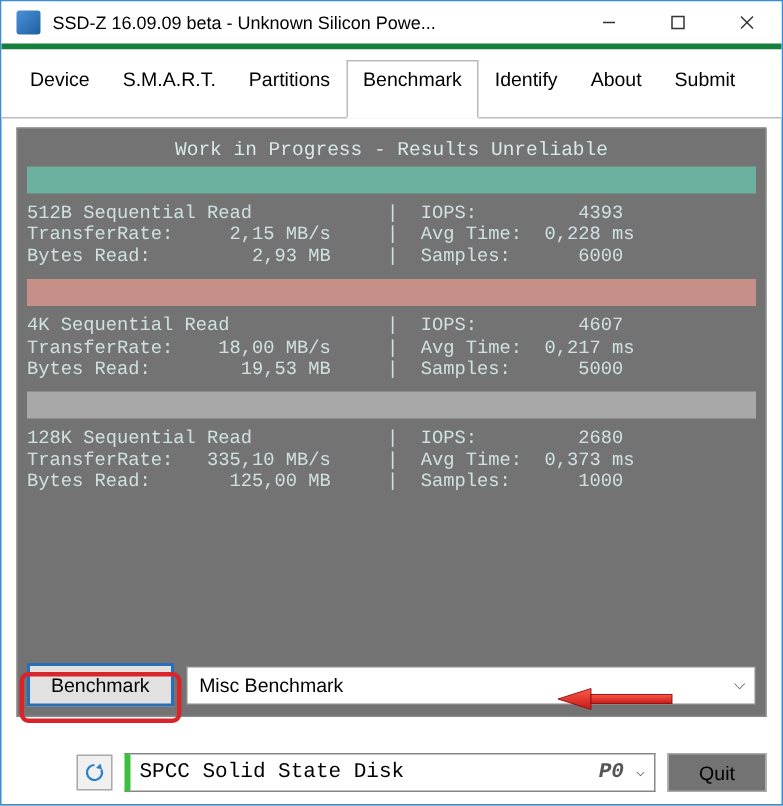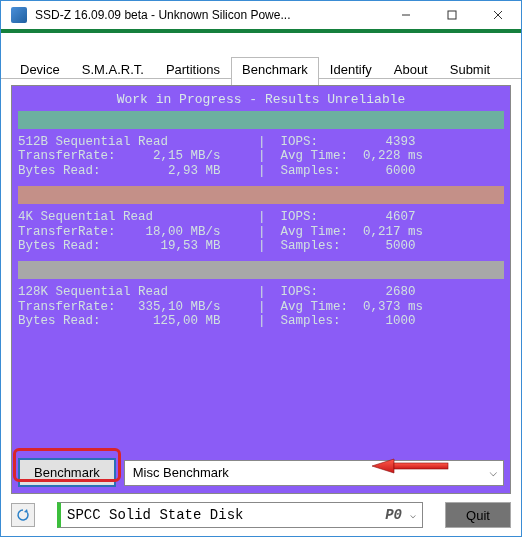--- a/index.html
+++ b/index.html
@@ -4,37 +4,37 @@
 <style>
 * { box-sizing: border-box; margin: 0; padding: 0; }
 body { font-family: Tahoma, sans-serif; font-size: 12px; background: #fff; width: 522px; height: 537px; overflow: hidden; }
 .window { width: 522px; height: 537px; border: 1px solid #3a8cd4; display: flex; flex-direction: column; }
 .titlebar { background: #fff; height: 32px; display: flex; align-items: center; border-bottom: 4px solid #15803d; }
 .titleicon { width: 16px; height: 16px; margin: 0 8px 0 10px; background: linear-gradient(135deg,#4a90d9,#2060a0); border-radius: 2px; }
 .title { flex: 1; font-size: 12px; color: #000; white-space: nowrap; overflow: hidden; text-overflow: ellipsis; }
 .winbtns { display: flex; }
 .winbtn { width: 46px; height: 30px; display: flex; align-items: center; justify-content: center; color: #333; }
 .tabs { display: flex; padding: 6px 8px 0 8px; background: #fff; border-bottom: 1px solid #bbb; }
-.tab { padding: 4px 10px 18px; font-size: 13px; color: #000; border: 1px solid transparent; border-bottom: none; position: relative; top: 18px; cursor: pointer; }
+.tab { padding: 4px 10px 18px; font-size: 13px; color: #000; border: 1px solid transparent; border-bottom: none; position: relative; top: 1px; cursor: pointer; }
 .tab.active { border-color: #bbb; background: #fff; border-bottom: 1px solid #fff; }
-.benchpanel { flex: 1; margin: 6px 10px 4px 10px; background: #8b5cf6; color: #c0d0d8; font-family: "Courier New", monospace; font-size: 13px; padding: 4px 6px 50px 6px; position: relative; border: 1px solid #888; }
+.benchpanel { flex: 1; margin: 6px 10px 20px 10px; background: #737373; color: #c0d0d8; font-family: "Courier New", monospace; font-size: 13px; padding: 4px 6px 50px 6px; position: relative; border: 1px solid #888; }
 .wip { text-align: center; color: #d8e8e8; margin: 2px 0 4px; }
 .bar { height: 18px; margin: 2px 0 6px; }
 .bar1 { background: #6cb0a0; width: 100%; }
 .bar2 { background: #c49088; width: 100%; }
 .bar3 { background: #a8a8a8; width: 100%; }
 .stats { white-space: pre; font-size: 12.5px; line-height: 1.15; color: #d0e0e0; margin-bottom: 8px; }
 .bottomrow { position: absolute; left: 6px; right: 6px; bottom: 6px; display: flex; gap: 8px; align-items: center; }
 .benchbtn { background: #e1e1e1; border: 2px solid #2a6fb5; padding: 5px 14px; font-size: 13px; color: #000; cursor: pointer; }
 .highlight { position: absolute; border: 3px solid #d9252a; border-radius: 6px; pointer-events: none; }
 .hl-bench { left: 13px; bottom: 55px; width: 108px; height: 34px; }
 .dropdown { flex: 1; background: #fff; border: 1px solid #888; height: 26px; display: flex; align-items: center; padding: 0 20px 0 8px; font-family: Tahoma, sans-serif; font-size: 13px; color: #000; position: relative; cursor: pointer; }
 .dropdown .chev { position: absolute; right: 6px; top: 50%; transform: translateY(-50%); color: #555; font-size: 10px; }
 .arrow { position: absolute; right: 72px; bottom: 58px; pointer-events: none; }
-.footer { display: flex; align-items: center; padding: 4px 10px 8px; gap: 22px; }
+.footer { display: flex; align-items: center; padding: 4px 10px 8px; gap: 8px; margin-left: 40px; }
 .refbtn { width: 24px; height: 24px; border: 1px solid #aaa; background: #f0f0f0; display: flex; align-items: center; justify-content: center; color: #2a80c8; cursor: pointer; }
 .diskbox { flex: 1; border: 1px solid #888; border-left: 4px solid #3cbf3c; height: 26px; display: flex; align-items: center; padding: 0 6px; font-family: "Courier New", monospace; font-size: 14px; background: #fff; cursor: pointer; }
 .diskbox .p0 { margin-left: auto; font-style: italic; color: #555; font-weight: bold; }
 .diskbox .chev { margin-left: 8px; color: #555; font-size: 10px; }
 .quitbtn { width: 66px; height: 26px; border: 1px solid #aaa; background: #737373; font-size: 13px; cursor: pointer; }
 </style>
 </head>
 <body>
 
 <div class="window">

